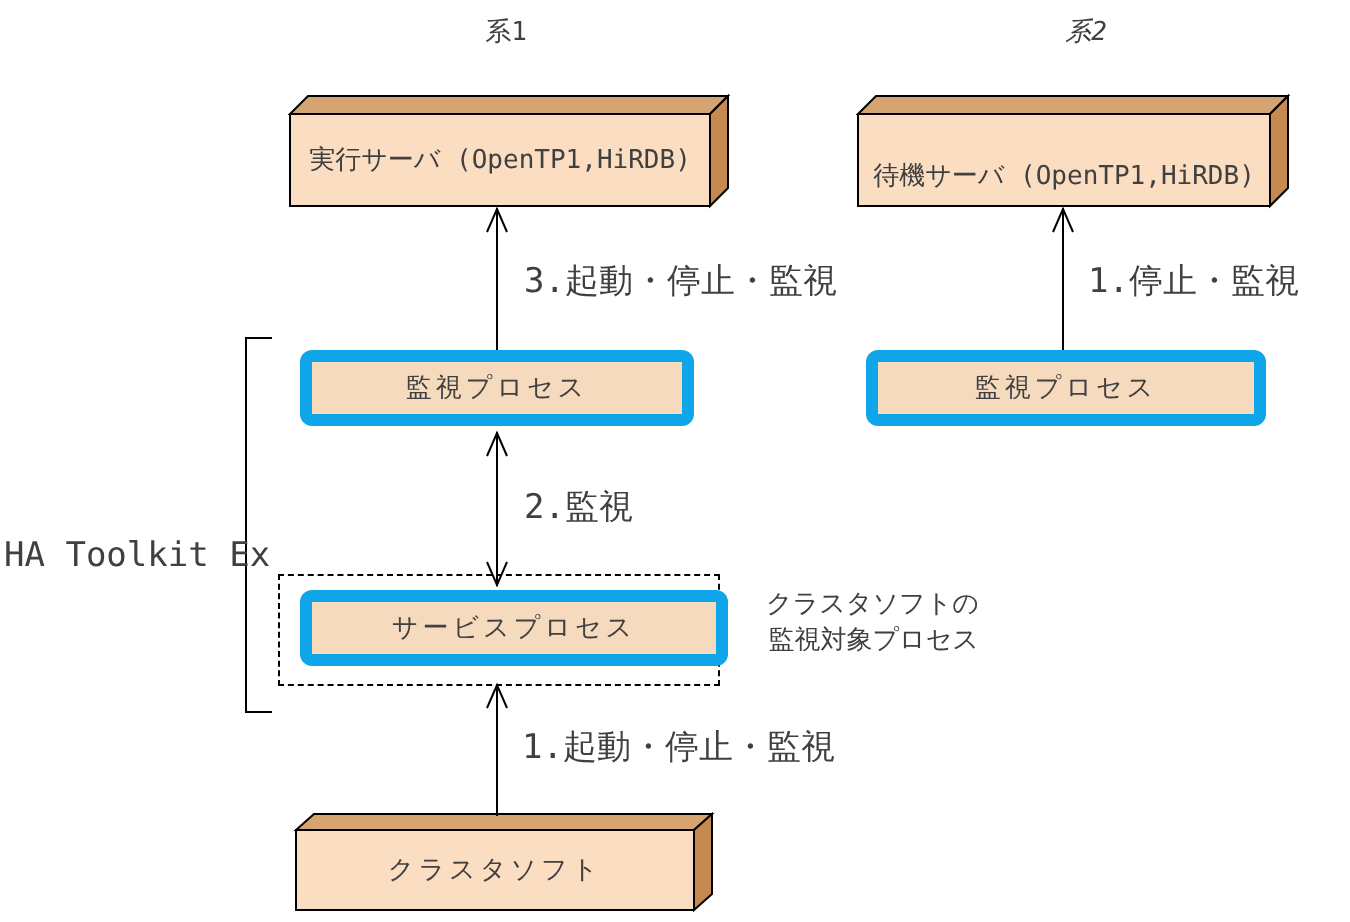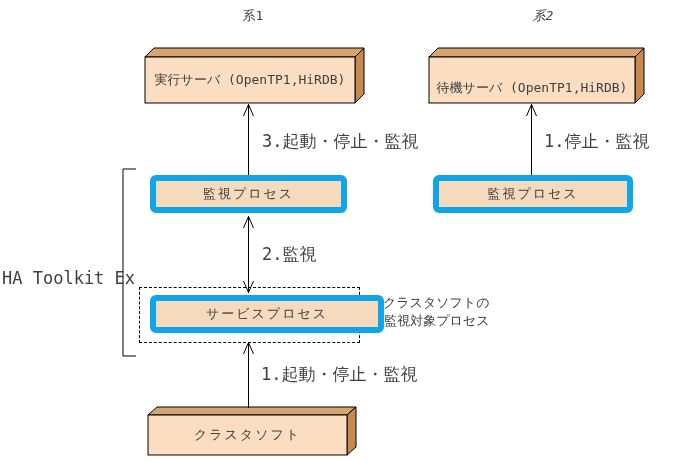--- a/index.html
+++ b/index.html
@@ -80,21 +80,21 @@
   <div class="sys-label" style="left:520px;top:7px;width:46px;font-style:italic;">系2</div>
 
   <div class="abs node-label" style="left:145px;top:57px;width:210px;height:46px;">実行サーバ (OpenTP1,HiRDB)</div>
   <div class="abs node-label" style="left:429px;top:65px;width:206px;height:46px;">待機サーバ (OpenTP1,HiRDB)</div>
   <div class="abs node-label" style="left:148px;top:415px;width:199px;height:40px;letter-spacing:2px;">クラスタソフト</div>
 
   <div class="round-box" style="left:150px;top:175px;width:197px;height:38px;">監視プロセス</div>
   <div class="round-box" style="left:433px;top:175px;width:200px;height:38px;">監視プロセス</div>
 
   <div class="dashed-frame" style="left:139px;top:287px;width:221px;height:56px;"></div>
-  <div class="round-box" style="left:150px;top:295px;width:234px;height:38px;text-align:center;">サービスプロセス</div>
+  <div class="round-box" style="left:150px;top:295px;width:214px;height:38px;text-align:center;">サービスプロセス</div>
 
   <div class="float-label" style="left:262px;top:134px;">3.起動・停止・監視</div>
   <div class="float-label" style="left:262px;top:247px;">2.監視</div>
   <div class="float-label" style="left:261px;top:367px;">1.起動・停止・監視</div>
   <div class="float-label" style="left:544px;top:134px;">1.停止・監視</div>
 
   <div class="annotation" style="left:383px;top:294px;text-align:right;">
     <div>クラスタソフトの</div>
     <div>監視対象プロセス</div>
   </div>

